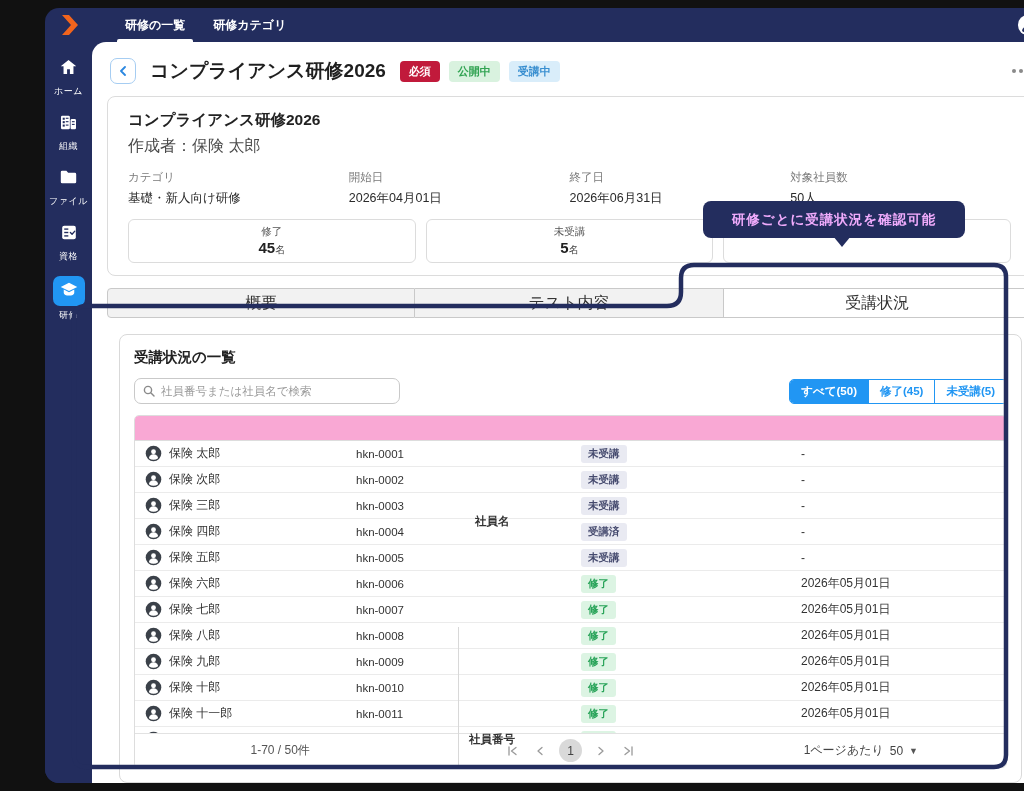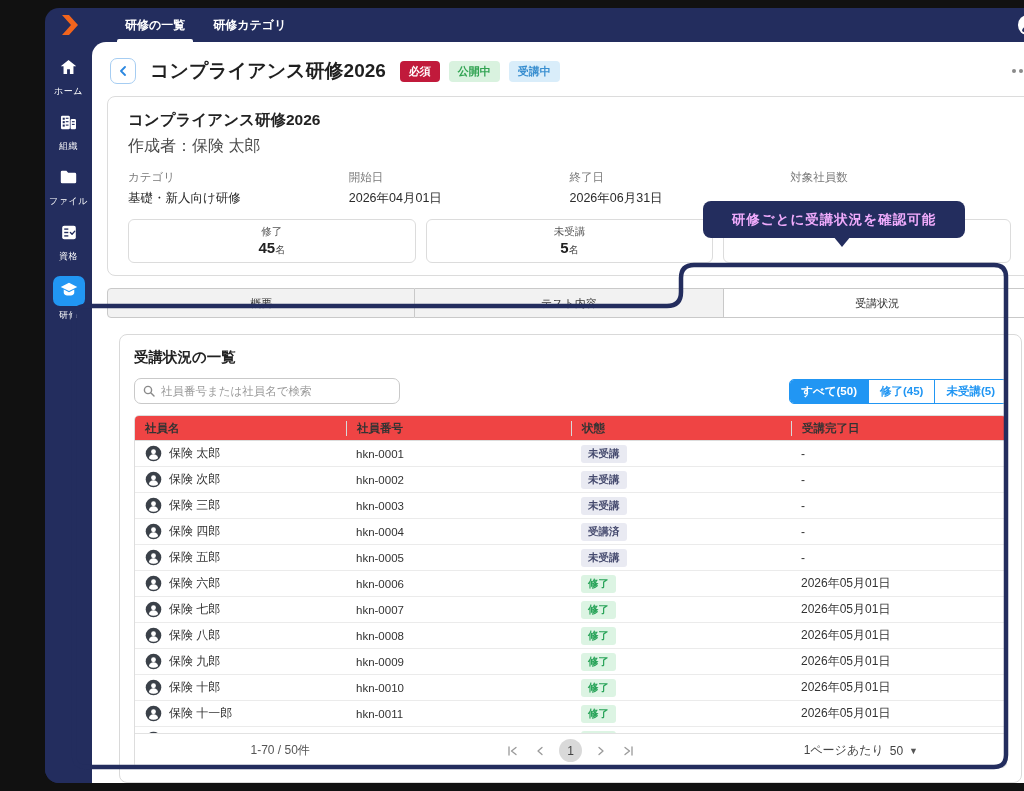--- a/index.html
+++ b/index.html
@@ -45,40 +45,40 @@
   .field-label { font-size:11.5px; color:#7a7a7a; }
   .field-value { font-size:12.5px; color:#2b2b2b; margin-top:5px; }
   .stats-row { display:grid; grid-template-columns:repeat(3,1fr); gap:10px; margin-top:12px; }
   .stat-box { border:1px solid #dcdcdc; border-radius:6px; height:44px; display:flex; flex-direction:column; align-items:center; justify-content:center; background:#fff; }
   .stat-label { font-size:10.5px; color:#555; }
   .stat-value { font-size:15px; font-weight:bold; color:#222; line-height:1.2; }
   .stat-unit { font-size:10px; font-weight:normal; color:#444; }
 
   
   .tab-row { display:grid; grid-template-columns:repeat(3,1fr); margin-top:12px; height:30px; }
-  .tab { background:#f2f2f2; border:1px solid #c9c9c9; border-left-width:0; display:flex; align-items:center; justify-content:center; font-size:11px; color:#333; cursor:pointer;text-align:center; }
+  .tab { background:#f2f2f2; border:1px solid #c9c9c9; border-left-width:0; display:flex; align-items:center; justify-content:center; font-size:16px; color:#333; cursor:pointer;text-align:center; }
   .tab:first-child { border-left-width:1px; border-radius:4px 0 0 4px; }
   .tab:last-child { border-radius:0 4px 4px 0; }
   .tab.active { background:#fff; }
 
   
   .panel { border:1px solid #d9d9d9; border-radius:8px; background:#fff; margin:16px 10px 0 12px; padding:13px 14px 14px 14px; }
   .panel-heading { font-size:14.5px; font-weight:bold; color:#222; }
   .search-row { display:flex; align-items:center; margin-top:11px; }
   .search-box { width:266px; height:26px; border:1px solid #c9c9c9; border-radius:7px; display:flex; align-items:center; padding:0 8px; gap:6px; }
   .search-box input { border:none; outline:none; flex:1; font-size:11.5px; color:#333; font-family:inherit; }
   .search-box input::placeholder { color:#9a9a9a; }
   .filter-group { margin-left:auto; display:flex; height:25px; border-radius:5px; overflow:hidden; border:1px solid #2196f3; }
   .filter-btn { font-size:11.5px; font-weight:bold; padding:0 11px; display:flex; align-items:center; background:#fff; color:#2196f3; border-left:1px solid #2196f3; cursor:pointer; }
   .filter-btn:first-child { border-left:none; }
   .filter-btn.active { background:#2196f3; color:#fff; }
 
   
   .table-wrap { border:1px solid #ddd; border-radius:5px; margin-top:11px; overflow:hidden; }
-  .t-header { display:flex; background:#ef4444; height:25px; align-items:center; border-bottom:1px solid #ddd; }
+  .t-header { display:flex; background:#f9a8d4; height:25px; align-items:center; border-bottom:1px solid #ddd;flex-direction:column; }
   .t-header .th { font-size:11.5px; font-weight:bold; color:#333; padding:0 10px; border-left:1px solid #d8d8d8; height:15px; display:flex; align-items:center; }
   .t-header .th:first-child { border-left:none; }
   .col-name { width:211px; flex:0 0 211px; }
   .col-id { width:225px; flex:0 0 225px; }
   .col-status { width:220px; flex:0 0 220px; }
   .col-date { flex:1; }
   .t-body { height:292px; overflow:hidden; }
   .t-row { display:flex; align-items:center; height:26px; border-bottom:1px solid #ebebeb; }
   .t-row .td { padding:0 10px; font-size:12px; color:#333; display:flex; align-items:center; gap:7px; }
   .emp-id { font-size:11.5px; }
@@ -220,20 +220,21 @@
               <div class="field">
     <div class="field-label">開始日</div>
     <div class="field-value">2026年04月01日</div>
   </div>
               <div class="field">
     <div class="field-label">終了日</div>
     <div class="field-value">2026年06月31日</div>
   </div>
               <div class="field">
     <div class="field-label">対象社員数</div>
+    <div class="field-value">50人</div>
   </div>
             </div>
           <div class="stats-row" id="stats-row">
               <div class="stat-box">
     <div class="stat-label">修了</div>
     <div class="stat-value"><span class="sv">45</span><span class="stat-unit">名</span></div>
   </div>
               <div class="stat-box">
     <div class="stat-label">未受講</div>
     <div class="stat-value"><span class="sv">5</span><span class="stat-unit">名</span></div>

